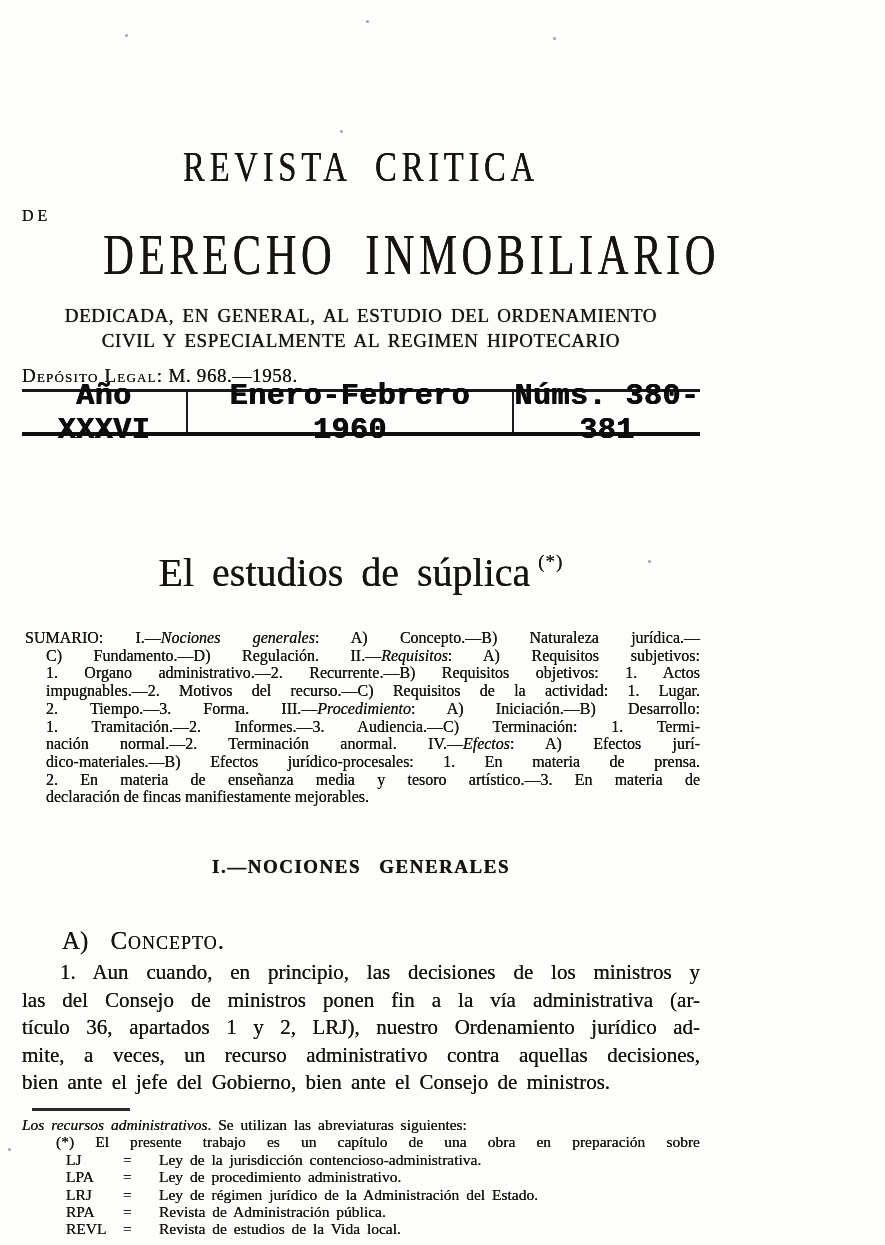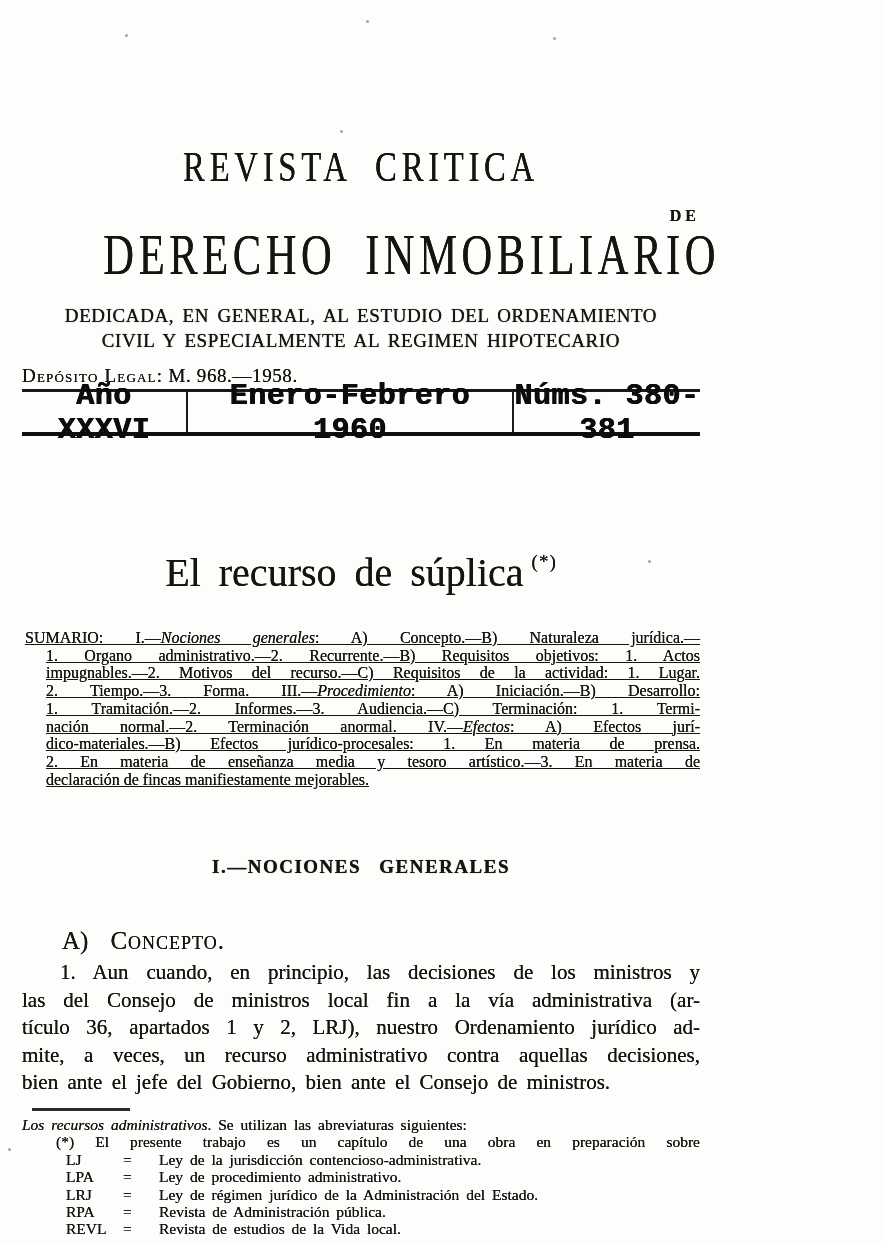--- a/index.html
+++ b/index.html
@@ -14,22 +14,22 @@
 
   
   .speck{position:absolute; width:3px; height:3px; border-radius:50%;
          background:#5a5a5a; opacity:.55;}
 
   
   .t1{top:146px; text-align:center; font-size:42px; line-height:1;
       letter-spacing:6px; word-spacing:16px; white-space:nowrap;
       transform:scaleX(.78); transform-origin:50% 50%;
       text-shadow:0 0 .6px currentColor;}
-  .t2{top:207px; text-align:right; font-size:16px; letter-spacing:4px;
-      font-weight:700; text-shadow:0 0 .4px currentColor;}
+  .t2{top:207px; text-align:left; font-size:16px; letter-spacing:4px;
+      font-weight:400; text-shadow:0 0 .4px currentColor;}
   .t3{top:226px; text-align:center; font-size:56px; line-height:1.05;
       letter-spacing:6px; word-spacing:18px; white-space:nowrap;
       transform:scaleX(.76); transform-origin:50% 50%;
       text-shadow:0 0 .7px currentColor;}
   .subtitle{top:303px; text-align:center; font-size:19px; line-height:25px;
       letter-spacing:.6px; word-spacing:3px; text-shadow:0 0 .8px currentColor;}
   .deposito{top:365px; text-align:left; font-size:19px; letter-spacing:.6px;
       padding-right:4px; text-shadow:0 0 .5px currentColor;}
   .deposito .sc{font-variant:small-caps; letter-spacing:1.2px;}
 
@@ -44,21 +44,21 @@
       align-self:stretch; display:flex; align-items:center; justify-content:center;}
   .banner .c3{flex:1;}
 
   
   .art-title{top:549px; text-align:center; font-size:40px; font-weight:400;
       word-spacing:8px; margin:0; text-shadow:0 0 .5px currentColor;}
   .art-title sup{font-size:19px; position:relative; top:-4px; margin-left:8px;
       letter-spacing:1px;}
 
   .sumario{top:629px; font-size:16px; line-height:17.7px;
-      text-shadow:0 0 .5px currentColor;text-decoration:underline;}
+      text-shadow:0 0 .5px currentColor;}
   .sline{padding-left:3px;}
   .sline.cont{padding-left:24px;}
   .j{text-align:justify; text-align-last:justify;}
   .it{font-style:italic;}
 
   .sec-head{top:856px; text-align:center; font-size:19px; font-weight:700;
       letter-spacing:1.5px; word-spacing:12px; margin:0;
       text-shadow:0 0 .7px currentColor;}
 
   .subsec{top:927px; padding-left:40px; font-size:25px;
@@ -110,44 +110,45 @@
 
     <div class="col banner">
       <div class="cell c1">Año XXXVI</div>
       <div class="cell c2">Enero-Febrero 1960</div>
       <div class="cell c3">Núms. 380-381</div>
     </div>
   </header>
 
   <main>
     <h1 class="col art-title">
-      <span>El recurso de súplica</span><sup>(*)</sup>
+      <span>El estudios de súplica</span><sup>(*)</sup>
     </h1>
 
     <section class="col sumario">
       <div class="sline j"><span>SUMARIO: I.—</span><span class="it">Nociones generales</span><span>: A) Concepto.—B) Naturaleza jurídica.—</span></div>
+      <div class="sline cont j"><span>C) Fundamento.—D) Regulación. II.—</span><span class="it">Requisitos</span><span>: A) Requisitos subjetivos:</span></div>
       <div class="sline cont j"><span>1. Organo administrativo.—2. Recurrente.—B) Requisitos objetivos: 1. Actos</span></div>
       <div class="sline cont j"><span>impugnables.—2. Motivos del recurso.—C) Requisitos de la actividad: 1. Lugar.</span></div>
       <div class="sline cont j"><span>2. Tiempo.—3. Forma. III.—</span><span class="it">Procedimiento</span><span>: A) Iniciación.—B) Desarrollo:</span></div>
       <div class="sline cont j"><span>1. Tramitación.—2. Informes.—3. Audiencia.—C) Terminación: 1. Termi-</span></div>
       <div class="sline cont j"><span>nación normal.—2. Terminación anormal. IV.—</span><span class="it">Efectos</span><span>: A) Efectos jurí-</span></div>
       <div class="sline cont j"><span>dico-materiales.—B) Efectos jurídico-procesales: 1. En materia de prensa.</span></div>
       <div class="sline cont j"><span>2. En materia de enseñanza media y tesoro artístico.—3. En materia de</span></div>
       <div class="sline cont"><span>declaración de fincas manifiestamente mejorables.</span></div>
     </section>
 
     <h2 class="col sec-head">I.—NOCIONES GENERALES</h2>
 
     <div class="col subsec">
       <span>A)</span><span class="sc2">Concepto.</span>
     </div>
 
     <section class="col para">
       <div class="pline first j">1. Aun cuando, en principio, las decisiones de los ministros y</div>
-      <div class="pline j">las del Consejo de ministros local fin a la vía administrativa (ar-</div>
+      <div class="pline j">las del Consejo de ministros ponen fin a la vía administrativa (ar-</div>
       <div class="pline j">tículo 36, apartados 1 y 2, LRJ), nuestro Ordenamiento jurídico ad-</div>
       <div class="pline j">mite, a veces, un recurso administrativo contra aquellas decisiones,</div>
       <div class="pline">bien ante el jefe del Gobierno, bien ante el Consejo de ministros.</div>
     </section>
   </main>
 
   <footer>
     <div class="fn-rule"></div>
     <div class="col footnote">
       <div class="fline"><span class="it">Los recursos administrativos</span><span>. Se utilizan las abreviaturas siguientes:</span></div>

